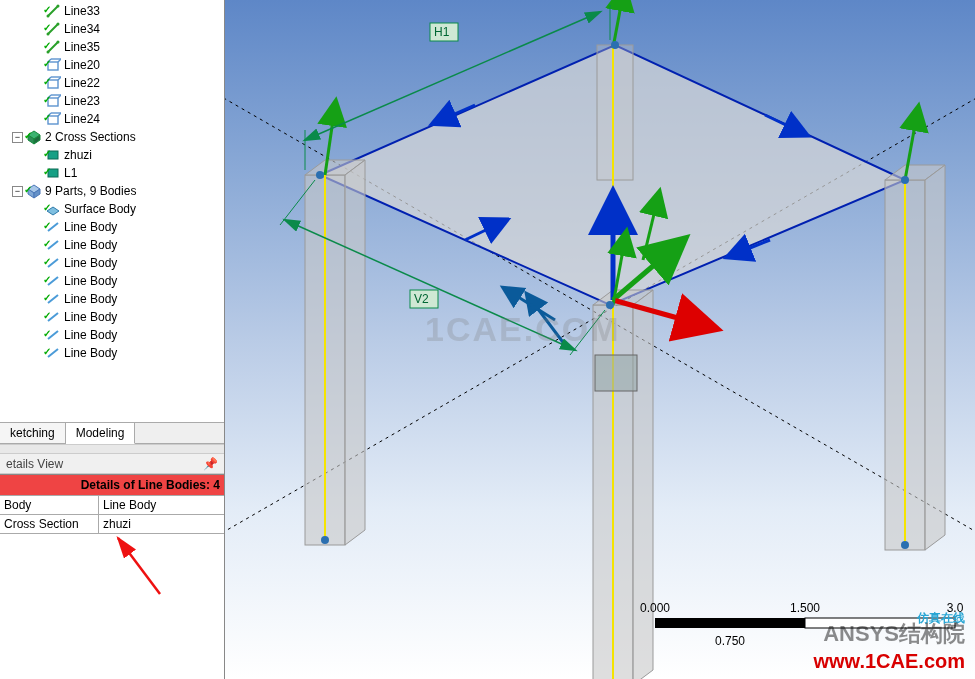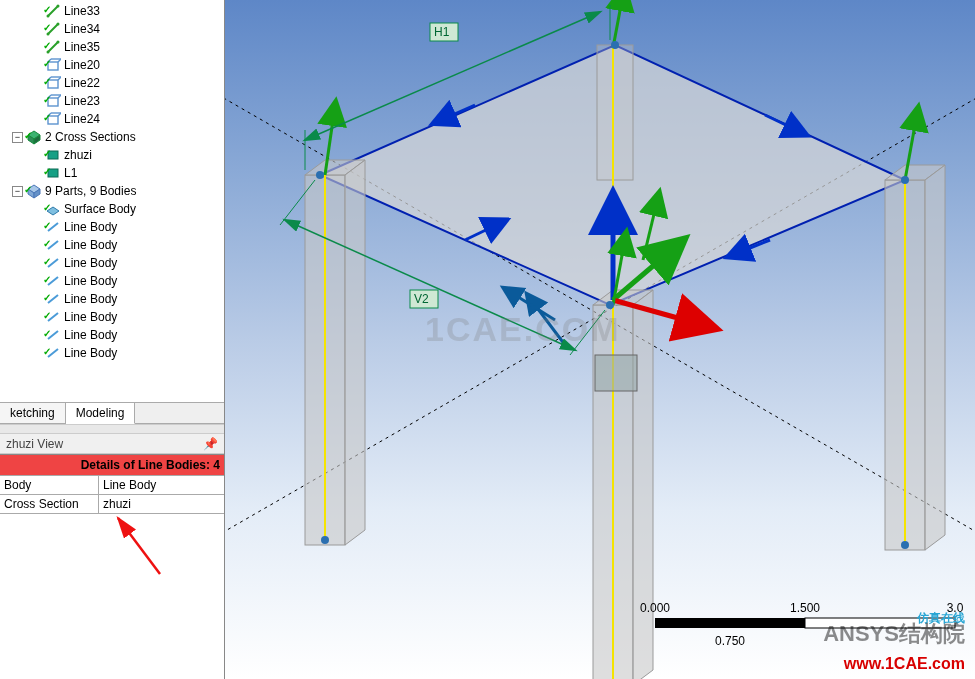--- a/index.html
+++ b/index.html
@@ -12,21 +12,21 @@
 .tree-row { display:flex; align-items:center; height:18px; white-space:nowrap; user-select:none; }
 .pad { flex:0 0 auto; }
 .toggle { width:11px; height:11px; border:1px solid #888; display:flex; align-items:center; justify-content:center; font-size:9px; line-height:9px; color:#000; margin-right:3px; cursor:pointer; }
 .ico { width:16px; height:16px; display:flex; align-items:center; justify-content:center; margin-right:3px; position:relative; }
 .check { position:absolute; left:-2px; top:1px; font-size:10px; color:#0a0; font-weight:bold; }
 .tree-label { color:#000; }
 
 
 .svg16 { width:16px; height:16px; }
 
-.tabs { display:flex; border-top:1px solid #aaa; border-bottom:1px solid #aaa; background:#efefef; height:22px; }
+.tabs { display:flex; border-top:1px solid #aaa; border-bottom:1px solid #aaa; background:#efefef; height:22px;margin-top:20px; }
 .tab { padding:3px 10px; border-right:1px solid #aaa; background:#f5f5f5; cursor:pointer; }
 .tab.active { background:#fff; border-bottom:1px solid #fff; margin-bottom:-1px; }
 
 .spacer-bar { height:10px; background:#e8e8e8; border-top:1px solid #ccc; border-bottom:1px solid #ccc; }
 
 .dv-title { height:20px; display:flex; align-items:center; justify-content:space-between; padding:0 6px; background:#f0f0f0; border-bottom:1px solid #ccc; color:#444; }
 .pin { width:14px; height:14px; display:flex; align-items:center; justify-content:center; color:#555; cursor:pointer; }
 
 .details { border-top:1px solid #888; }
 .details-hdr { font-weight:bold; padding:3px 4px; border-bottom:1px solid #aaa; background:#ef4444;text-align:right; }
@@ -38,21 +38,21 @@
 .arrow-area svg { position:absolute; top:0; left:0; }
 
 
 .viewport { flex:1; position:relative; overflow:hidden;
   background:linear-gradient(to bottom, #5e87c7 0%, #8aa9d6 25%, #b9cbe6 50%, #e3ecf7 75%, #ffffff 100%);
 }
 .viewport svg.scene { width:100%; height:100%; }
 
 .watermark1 { position:absolute; top:310px; left:200px; font-size:34px; font-weight:bold; color:rgba(120,120,120,0.25); letter-spacing:2px; }
 .watermark2 { position:absolute; right:10px; bottom:30px; text-align:left; color:rgba(0,0,0,0.45); font-size:22px; font-weight:bold; }
-.watermark3 { position:absolute; right:10px; bottom:6px; text-align:right; color:#d80000; font-size:16px; font-weight:bold; }
+.watermark3 { position:absolute; right:10px; bottom:6px; text-align:right; color:#d80000; font-size:20px; font-weight:bold; }
 .wm-sub { position:absolute; right:10px; bottom:52px; color:#2aa6d4; font-size:12px; font-weight:bold; }
 </style>
 </head>
 <body>
 
 <div class="app">
 
   <div class="left">
     <div class="tree">
 
@@ -286,21 +286,21 @@
     </div>
 
     <div class="tabs">
       <div class="tab">ketching</div>
       <div class="tab active">Modeling</div>
     </div>
 
     <div class="spacer-bar"></div>
 
     <div class="dv-title">
-      <span>zhuzi View</span>
+      <span>etails View</span>
       <span class="pin">📌</span>
     </div>
 
     <div class="details">
       <div class="details-hdr">Details of Line Bodies: 4</div>
       <div class="details-row">
         <div class="k">Body</div>
         <div class="v">Line Body</div>
       </div>
       <div class="details-row">

